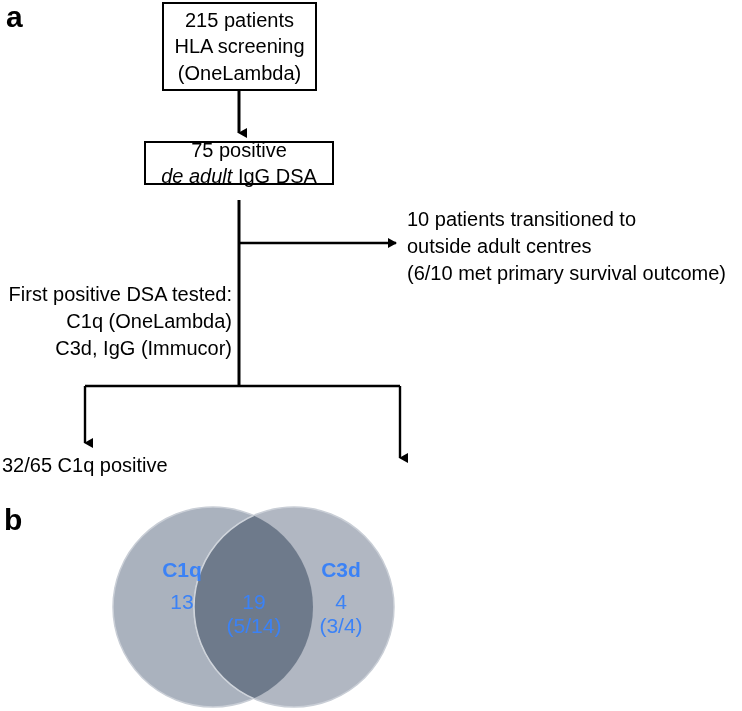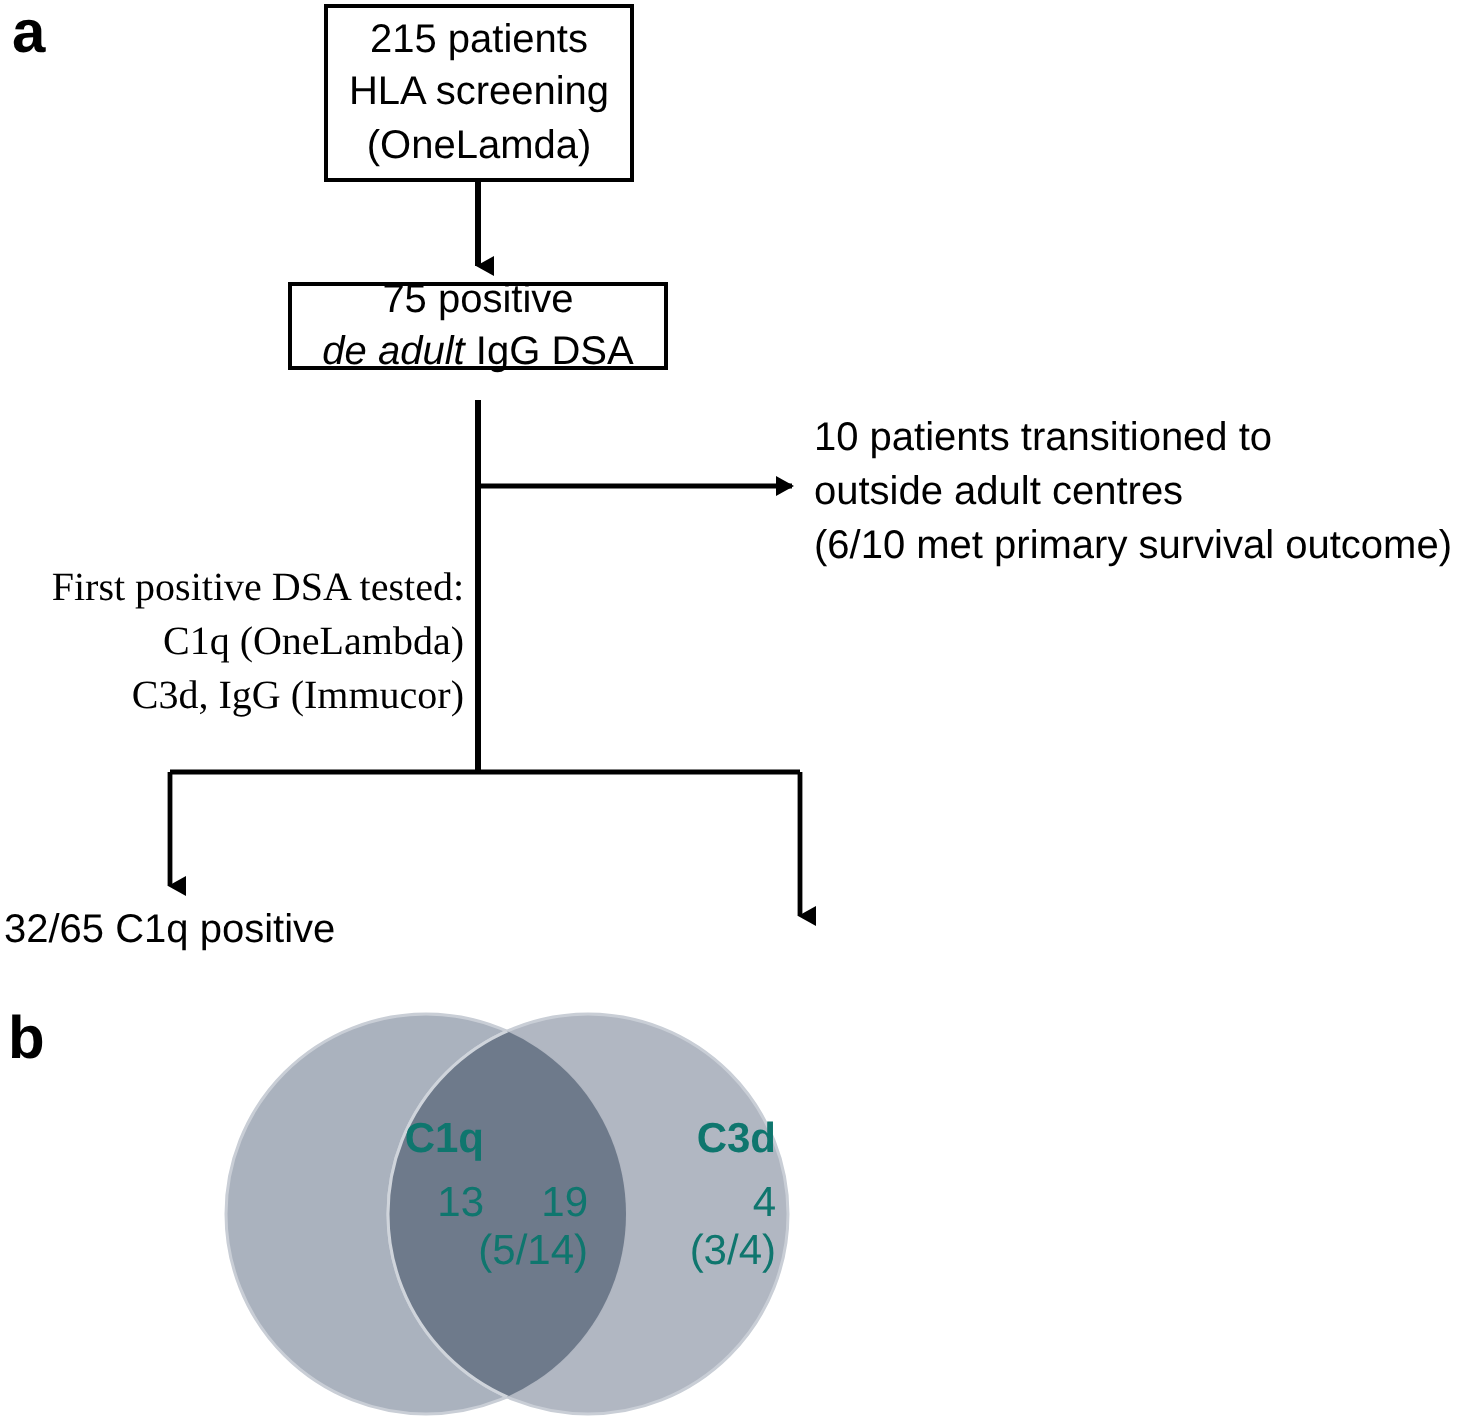--- a/index.html
+++ b/index.html
@@ -69,22 +69,22 @@
     position: absolute;
     left: 108px;
     top: 503px;
     width: 290px;
     height: 208px;
   }
   #venn-svg { display: block; width: 290px; height: 208px; }
 
   .venn-label {
     position: absolute;
-    text-align: right;
-    color: #0f766e;
+    text-align: center;
+    color: #3b82f6;
   }
   .venn-title {
     font-size: 21px;
     font-weight: bold;
     line-height: 1.1;
   }
   .venn-num {
     font-size: 21px;
     line-height: 1.25;
   }
@@ -115,35 +115,35 @@
     <line x1="85" y1="386" x2="85" y2="443" stroke="#000" stroke-width="2.4" marker-end="url(#arrowdown)"></line>
 
     <line x1="400" y1="386" x2="400" y2="458" stroke="#000" stroke-width="2.4" marker-end="url(#arrowdown)"></line>
   </svg>
 
   <div class="abs panel-letter" style="left:6px; top:2px;">a</div>
 
   <div class="abs flow-box" style="left:162px; top:2px; width:155px; height:89px;">
     <div class="line">215 patients</div>
     <div class="line">HLA screening</div>
-    <div class="line">(OneLamda)</div>
+    <div class="line">(OneLambda)</div>
   </div>
 
   <div class="abs flow-box" style="left:144px; top:141px; width:190px; height:44px;align-items:center;">
     <div class="line">75 positive</div>
     <div class="line"><span class="italic">de adult</span><span> IgG DSA</span></div>
   </div>
 
   <div class="abs text-block" style="left:407px; top:206px;">
     <div class="text-line">10 patients transitioned to</div>
     <div class="text-line">outside adult centres</div>
     <div class="text-line">(6/10 met primary survival outcome)</div>
   </div>
 
-  <div class="abs text-block right-align" style="left:4px; top:281px; width:228px;font-family:Liberation Serif, serif;">
+  <div class="abs text-block right-align" style="left:4px; top:281px; width:228px;">
     <div class="text-line">First positive DSA tested:</div>
     <div class="text-line">C1q (OneLambda)</div>
     <div class="text-line">C3d, IgG (Immucor)</div>
   </div>
 
   <div class="abs text-block" style="left:2px; top:452px;">32/65 C1q positive</div>
 
 
   <div class="abs panel-letter" style="left:4px; top:505px;">b</div>
 

